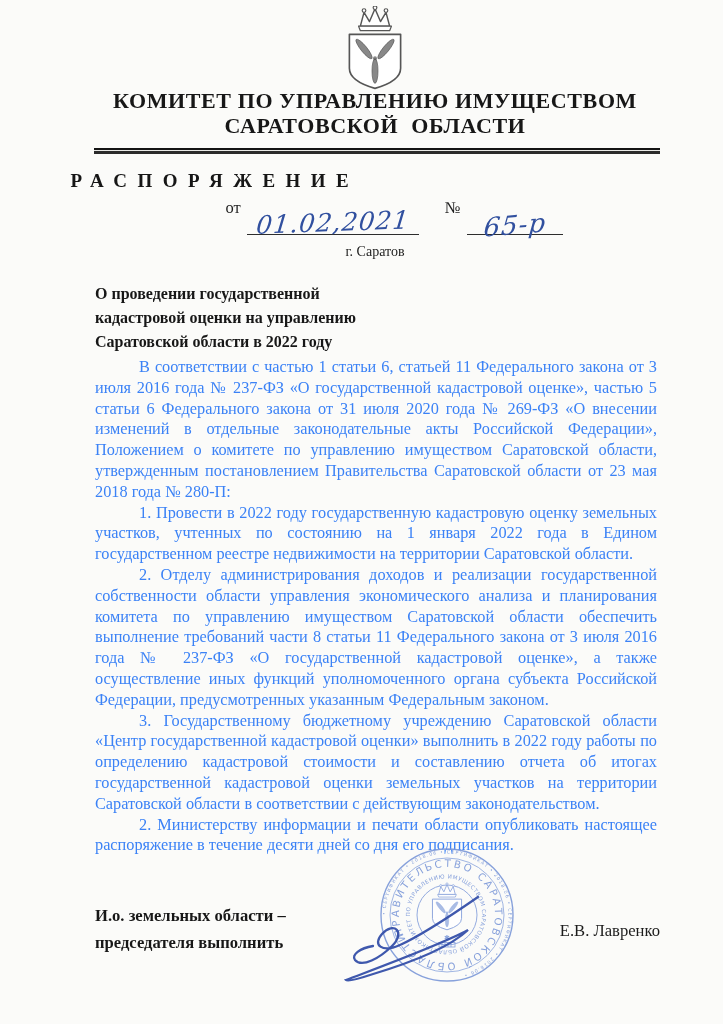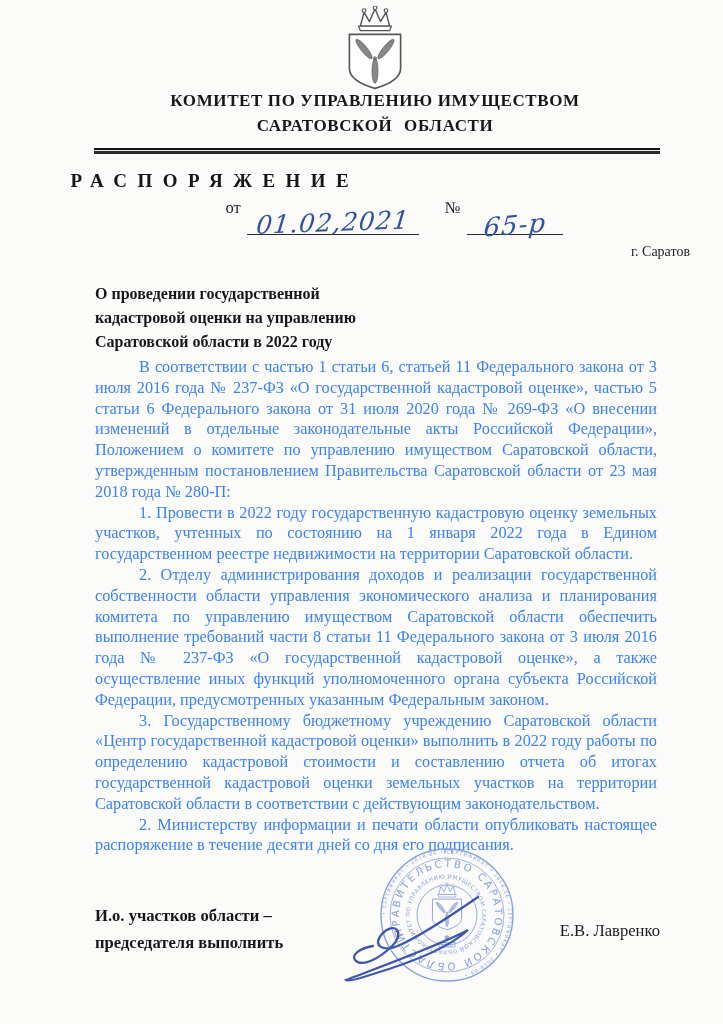--- a/index.html
+++ b/index.html
@@ -12,21 +12,21 @@
     overflow:hidden;
   }
   .page{position:absolute;inset:0;}
 
   
   .emblem{position:absolute;left:327px;top:6px;width:96px;height:86px;}
 
   
   .org{
     position:absolute;left:60px;top:88px;width:630px;
-    text-align:center;font-weight:bold;font-size:17px;line-height:25px;
+    text-align:center;font-weight:bold;font-size:22px;line-height:25px;
     letter-spacing:.6px;color:#171717;
   }
   .org .l2{word-spacing:7px;}
 
   
   .rule{
     position:absolute;left:94px;top:148px;width:566px;height:6px;
     background:linear-gradient(to bottom,#141414 0,#141414 2.3px,#e9e9e6 2.3px,#e9e9e6 3.4px,#2b2b2b 3.4px,#2b2b2b 5.6px);
   }
 
@@ -54,21 +54,21 @@
   .hand{
     position:absolute;left:0;right:0;bottom:-3px;text-align:center;
     font-family:"DejaVu Serif", serif;font-style:italic;
     color:#31509f;font-size:25px;letter-spacing:1px;
     transform:rotate(-2deg) skewX(-8deg);
   }
   .fill-line.numv .hand{font-size:26px;transform:rotate(-5deg) skewX(-10deg);bottom:-6px;}
 
   .place{
     position:absolute;left:60px;top:244px;width:630px;
-    text-align:right;font-size:14px;color:#222;
+    text-align:center;font-size:14px;color:#222;
   }
 
   .subject{
     position:absolute;left:95px;top:282px;width:480px;
     font-weight:bold;font-size:16px;line-height:24px;color:#171717;
   }
 
   .body-text{position:absolute;left:95px;top:357px;width:562px;}
   .body-text p{
     margin:0;text-align:justify;text-indent:44px;
@@ -190,18 +190,18 @@
   </svg>
 
   <svg class="autograph" viewBox="0 0 150 110">
     <g fill="none" stroke="#3550a9" stroke-width="2.3" stroke-linecap="round" opacity="0.95">
       <path d="M 138,12 C 112,30 82,50 60,60 C 42,68 32,60 42,49 C 54,36 66,47 52,61 C 40,73 22,83 15,75 C 11,70 20,63 33,61"></path>
       <path d="M 6,95 C 40,82 100,60 128,45 C 110,62 70,78 30,90 C 18,94 8,97 6,95 Z"></path>
     </g>
   </svg>
 
   <div class="sig-left">
-    <div>И.о. участков области –</div>
+    <div>И.о. земельных области –</div>
     <div>председателя выполнить</div>
   </div>
   <div class="sig-name">Е.В. Лавренко</div>
 
 </div>
 
 </body></html>

